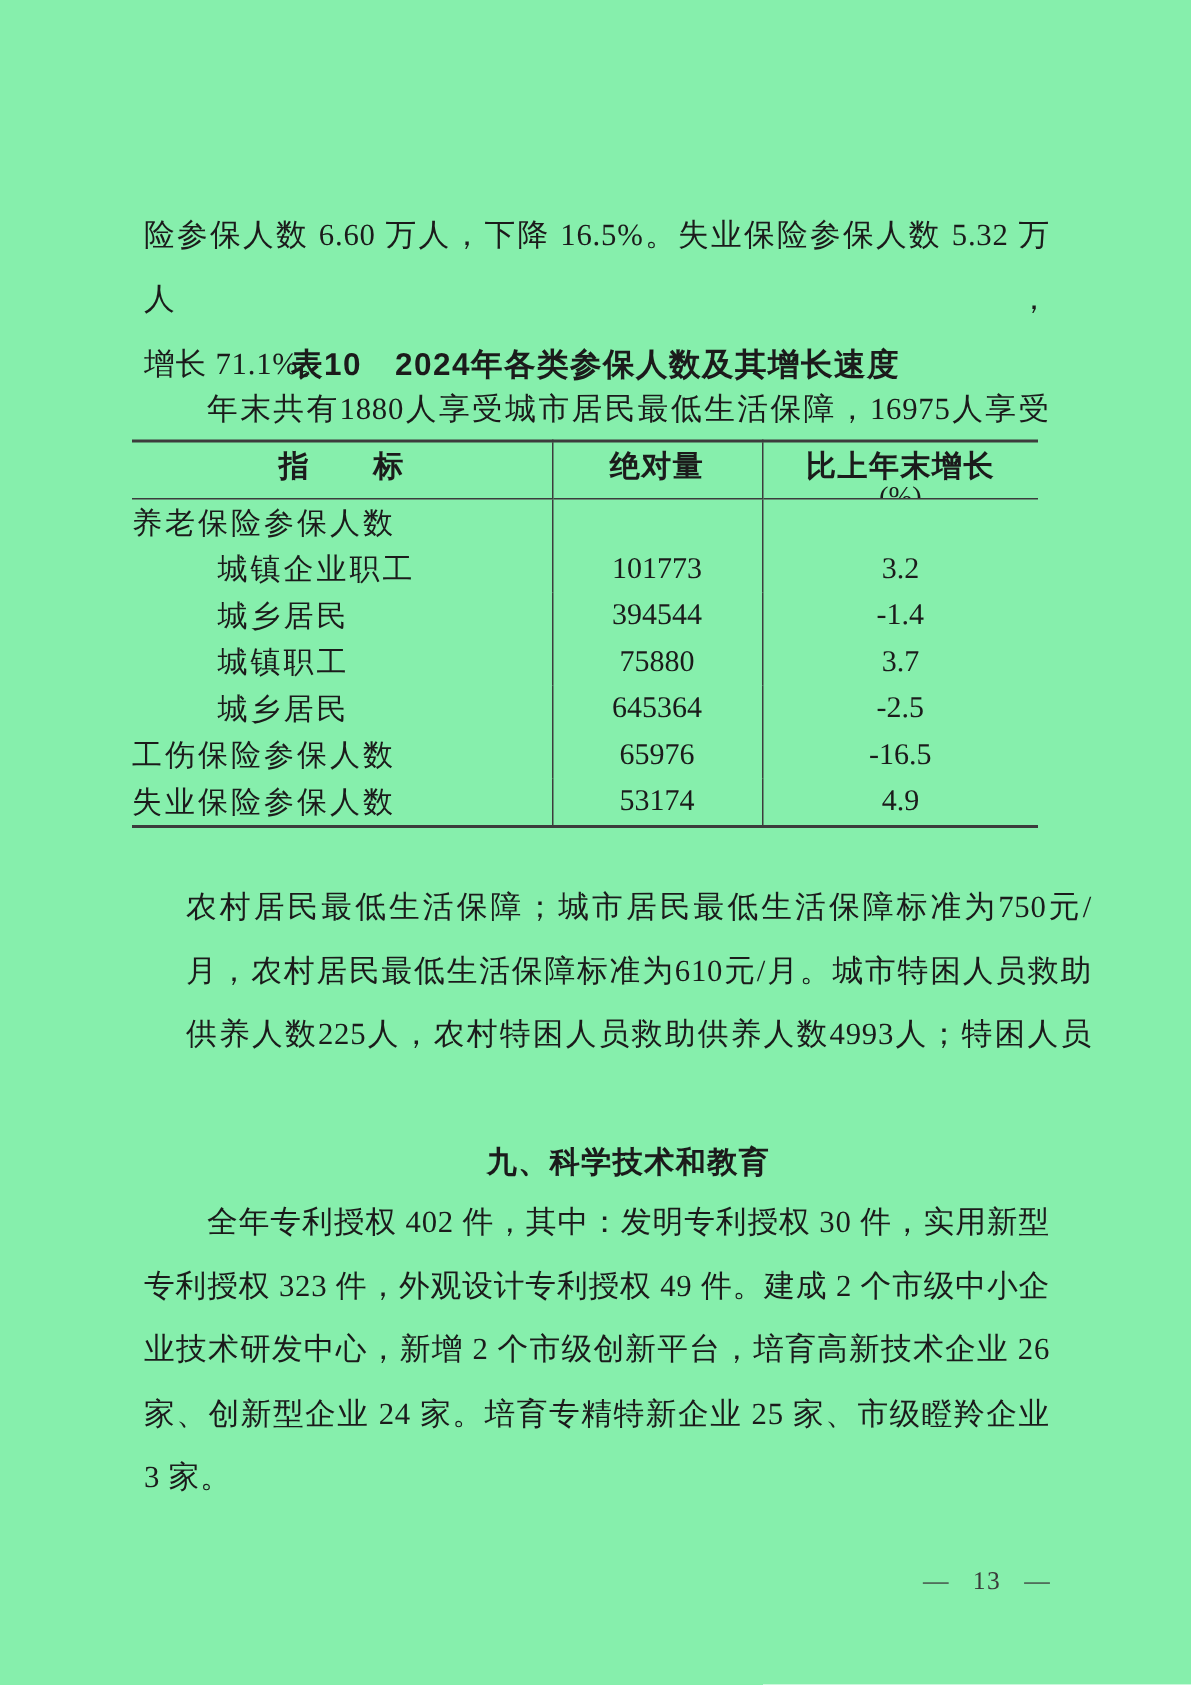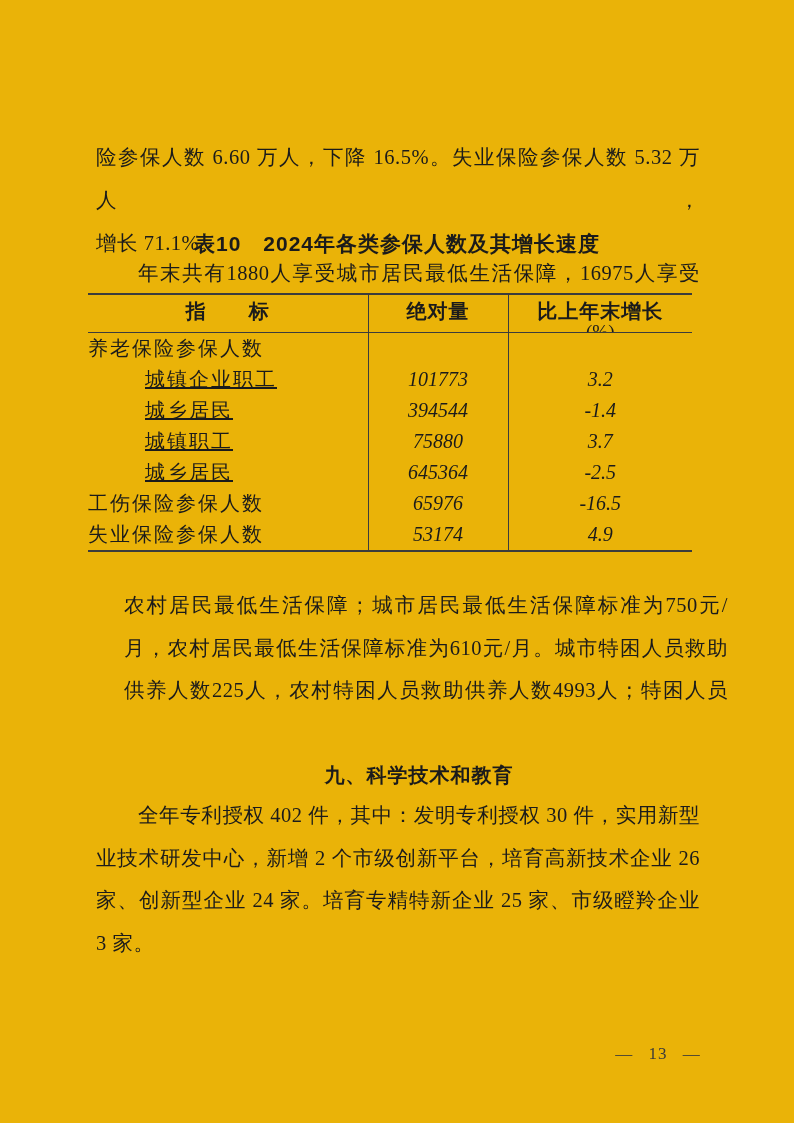--- a/index.html
+++ b/index.html
@@ -1,19 +1,19 @@
 <!DOCTYPE html>
 <html><head>
 <meta charset="utf-8">
 <style>
   html,body{margin:0;padding:0;background:#ffffff;}
   .page{
     position:relative;
     width:794px;height:1123px;
-    background:#eab308;
+    background:#86efac;
     font-family:"Liberation Serif","DejaVu Serif",serif;
     color:#1b1b1b;
     overflow:hidden;
   }
   .blk{position:absolute;left:96px;width:604px;}
   .line{
     font-size:20.5px;
     line-height:43px;
     text-align:justify;
     text-justify:inter-character;
@@ -42,22 +42,22 @@
     border-bottom:1px solid #3c3c3c;
     height:37px;padding:0;vertical-align:top;text-align:center;
   }
   .hwrap{padding-top:5px;height:32px;overflow:hidden;}
   .hline1{line-height:22px;letter-spacing:1px;font-weight:bold;}
   .hline2{line-height:20px;font-size:19px;}
   table.t10 tbody td{
     height:31px;padding:0;vertical-align:middle;
   }
   td.lab{text-align:left;padding-left:24px;letter-spacing:2px;}
-  td.lab.indent{padding-left:57px;text-decoration:underline;}
-  td.num{text-align:center;font-style:italic;}
+  td.lab.indent{padding-left:57px;}
+  td.num{text-align:center;}
   td.c2,td.c3{border-left:1px solid #3c3c3c;margin-left:46px;}
   .p-after{top:584px;margin-left:28px;}
   .p-after .line{line-height:42.5px;}
   .sec-head{
     top:757px;
     font-family:"Liberation Sans","DejaVu Sans",sans-serif;
     font-weight:700;font-size:20px;line-height:36px;
     text-indent:42px;letter-spacing:1px;text-align:center;
   }
   .p-patent{top:794px;}
@@ -152,20 +152,21 @@
   <div class="blk p-after">
     <div class="line fj">农村居民最低生活保障；城市居民最低生活保障标准为750元/</div>
     <div class="line fj">月，农村居民最低生活保障标准为610元/月。城市特困人员救助</div>
     <div class="line fj">供养人数225人，农村特困人员救助供养人数4993人；特困人员</div>
   </div>
 
   <div class="blk sec-head">九、科学技术和教育</div>
 
   <div class="blk p-patent">
     <div class="line fj ind">全年专利授权 402 件，其中：发明专利授权 30 件，实用新型</div>
+    <div class="line fj">专利授权 323 件，外观设计专利授权 49 件。建成 2 个市级中小企</div>
     <div class="line fj">业技术研发中心，新增 2 个市级创新平台，培育高新技术企业 26</div>
     <div class="line fj">家、创新型企业 24 家。培育专精特新企业 25 家、市级瞪羚企业</div>
     <div class="line ll">3 家。</div>
   </div>
 
   <div class="page-num">— 13 —</div>
 
 </div>
 
 </body></html>

